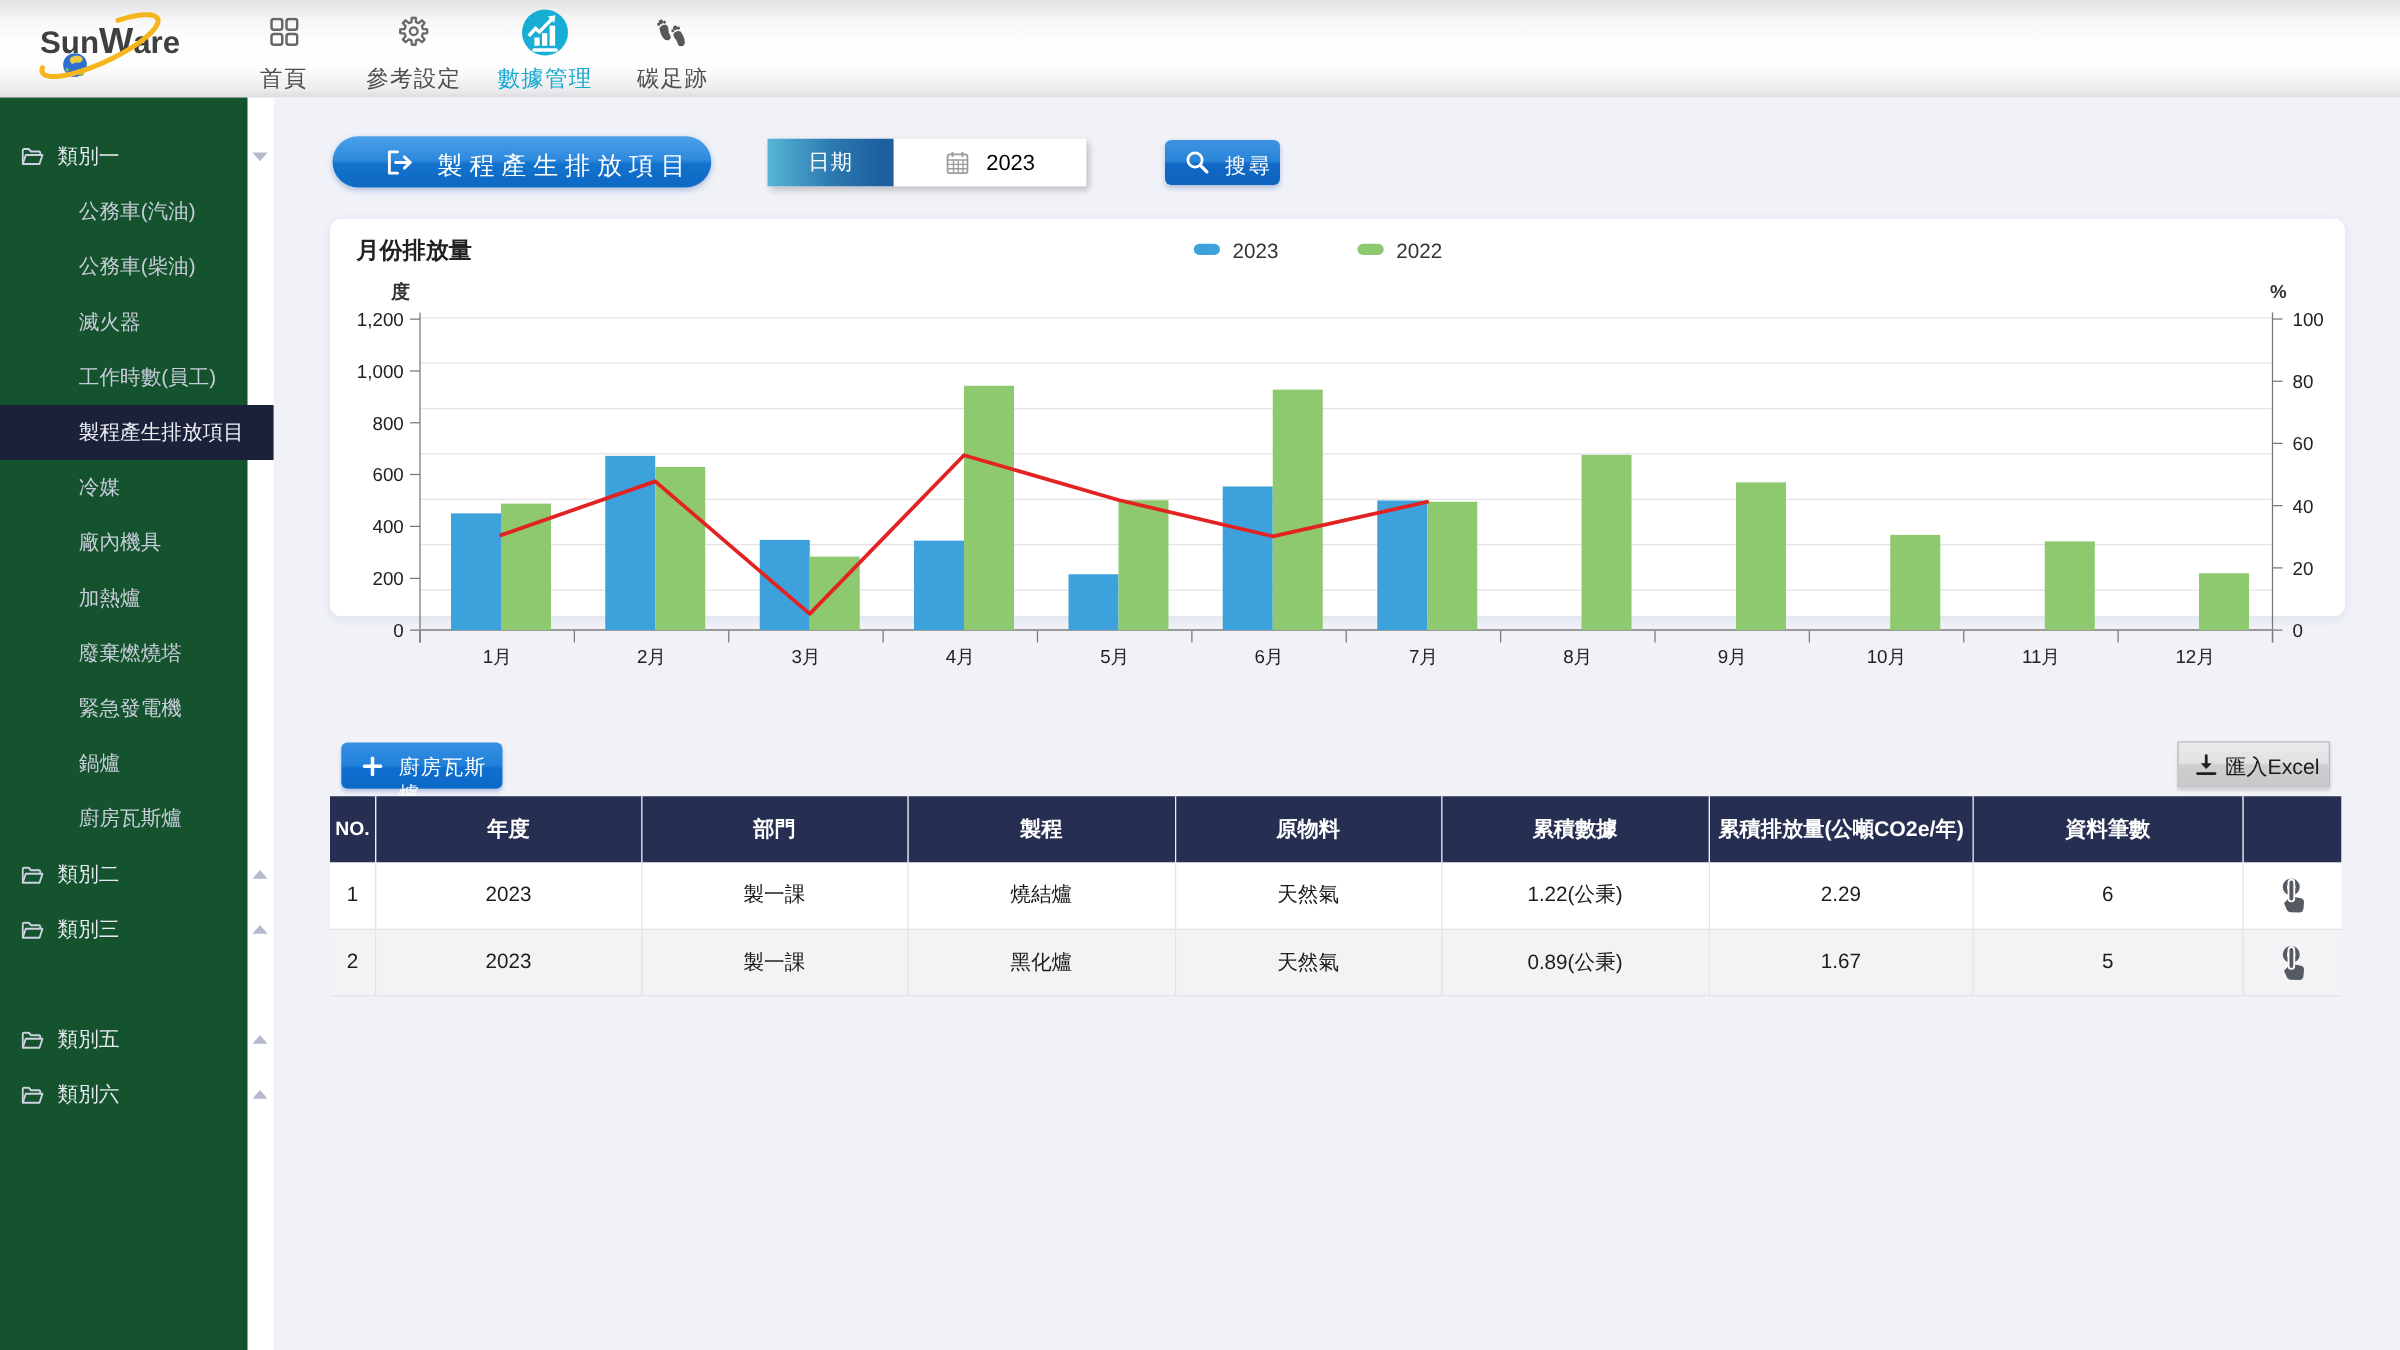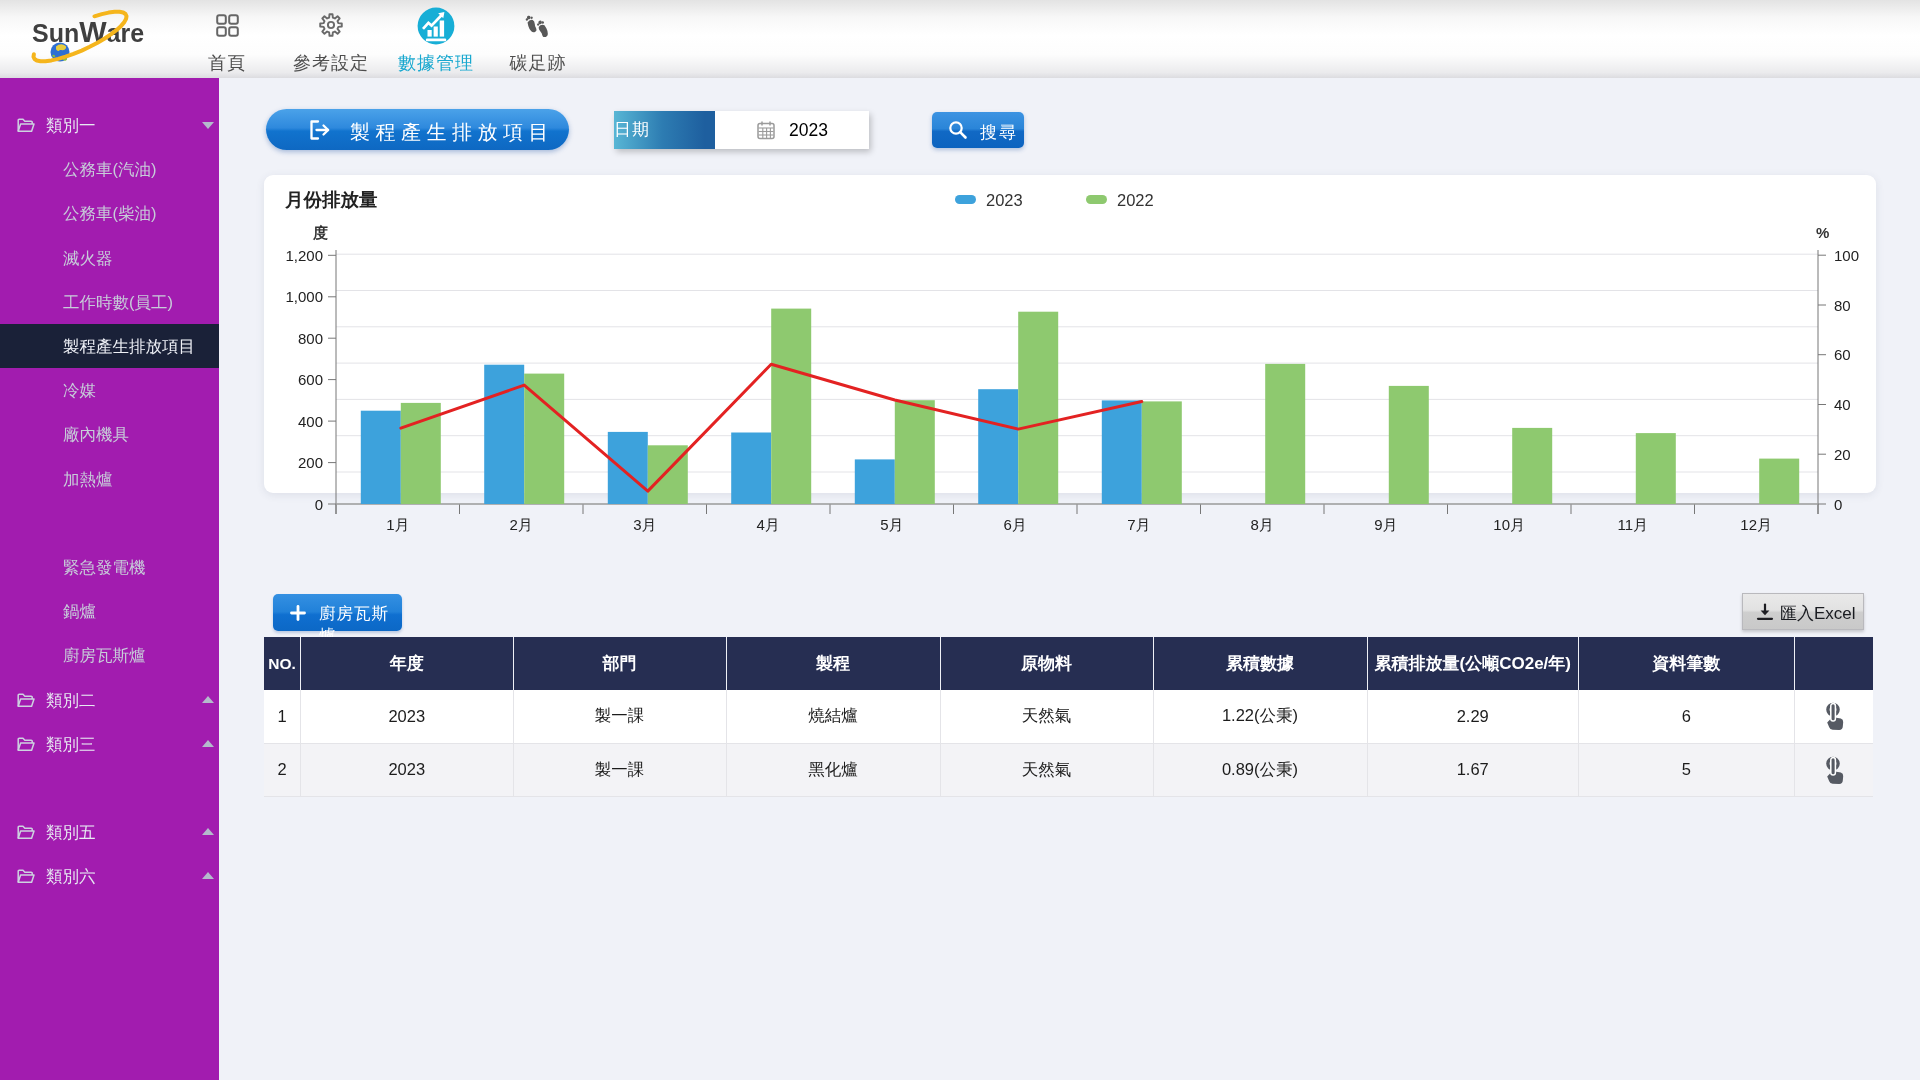--- a/index.html
+++ b/index.html
@@ -3,38 +3,38 @@
 <style>
 *{margin:0;padding:0;box-sizing:border-box}
 html,body{width:1920px;height:1080px;overflow:hidden;font-family:"Liberation Sans",sans-serif}
 
 #topbar{position:absolute;left:0;top:0;width:1920px;height:78px;
  background:linear-gradient(180deg,#e3e3e3 0%,#f7f7f7 22%,#ffffff 45%,#fdfdfd 70%,#ebebed 93%,#dcdce0 100%);}
 .nav{position:absolute;top:0;width:110px;text-align:center}
 .nav .lab{position:absolute;top:51px;width:110px;font-size:18px;color:#4d4d4d;letter-spacing:1px}
 .nav.active .lab{color:#18a8cf;font-weight:normal}
 
-#sidebar{position:absolute;left:0;top:78px;width:219px;height:1002px;background:#a21caf}
+#sidebar{position:absolute;left:0;top:78px;width:198px;height:1002px;background:#14532d}
 .sitem{position:absolute;left:0;width:219px;height:44.2px;line-height:44.2px;font-size:16.5px;color:#c7ccd9}
 .sitem.parent .slab{position:absolute;left:46px;color:#e7eaf2}
 .sitem.sub .slab,.sitem.active .slab{position:absolute;left:63px}
 .sitem.active{background:#1a2138}
 .sitem.active .slab{color:#eef0f6}
 .car{position:absolute;right:5px;top:19px;width:0;height:0;border-left:6.5px solid transparent;border-right:6.5px solid transparent}
 .cdown{border-top:7px solid #b4bacc}
 .cup{border-bottom:7px solid #b4bacc;top:18px}
 
 #main{position:absolute;left:219px;top:78px;width:1701px;height:1002px;background:#f0f2f8}
 
 #pill{position:absolute;left:266px;top:109px;width:303px;height:41px;border-radius:21px;
  background:linear-gradient(180deg,#4ba2e9 0%,#2e89dd 46%,#1173ce 54%,#0e68c2 100%);
  box-shadow:0 2px 5px rgba(30,80,160,.35); color:#fff}
 #pill .t{position:absolute;left:84px;top:9.5px;font-size:20px;letter-spacing:5.5px;white-space:nowrap}
 #toggle{position:absolute;left:614px;top:111px;width:255px;height:37.5px;box-shadow:2px 3px 6px rgba(0,0,0,.22);border-radius:2px}
-#dlab{position:absolute;left:0;top:0;width:101px;height:37.5px;background:linear-gradient(90deg,#58b6d5 0%,#2d7cb2 48%,#1e5f9f 90%);color:#fff;font-size:17px;letter-spacing:1px;line-height:37.5px}
+#dlab{position:absolute;left:0;top:0;width:101px;height:37.5px;background:linear-gradient(90deg,#58b6d5 0%,#2d7cb2 48%,#1e5f9f 90%);color:#fff;font-size:17px;letter-spacing:1px;text-align:center;line-height:37.5px}
 #dval{position:absolute;left:101px;top:0;width:154px;height:37.5px;background:#fff}
 #dval .y{position:absolute;left:74px;top:9px;font-size:17.5px;color:#000}
 #search{position:absolute;left:932px;top:112px;width:92px;height:36px;border-radius:5px;
  background:linear-gradient(180deg,#3c93e2 0%,#2a85d8 46%,#1169c5 54%,#0c63bf 100%);
  box-shadow:0 2px 4px rgba(30,80,160,.3)}
 #search .t{position:absolute;left:48px;top:8.5px;font-size:17px;color:#fff;letter-spacing:2px}
 
 #card{position:absolute;left:264px;top:175px;width:1612px;height:318px;background:#fff;border-radius:9px;box-shadow:0 2px 8px rgba(60,70,100,.10)}
 
 #addbtn{position:absolute;left:273px;top:593.5px;width:129px;height:37.5px;border-radius:5px;
@@ -144,20 +144,23 @@
       <span class="slab">製程產生排放項目</span>
     </div>
 <div class="sitem sub" style="top:290.2px">
       <span class="slab">冷媒</span>
     </div>
 <div class="sitem sub" style="top:334.4px">
       <span class="slab">廠內機具</span>
     </div>
 <div class="sitem sub" style="top:378.6px">
       <span class="slab">加熱爐</span>
+    </div>
+<div class="sitem sub" style="top:422.8px">
+      <span class="slab">廢棄燃燒塔</span>
     </div>
 <div class="sitem sub" style="top:467.0px">
       <span class="slab">緊急發電機</span>
     </div>
 <div class="sitem sub" style="top:511.2px">
       <span class="slab">鍋爐</span>
     </div>
 <div class="sitem parent" style="top:599.6px">
       <svg width="18" height="15" viewBox="0 0 18 15" style="position:absolute;left:17px;top:15px">
         <path d="M1.2 13.2 V2.2 a1 1 0 0 1 1-1 H6 l1.8 2 H14.2 a1 1 0 0 1 1 1 V6" fill="none" stroke="#cdd2e0" stroke-width="1.5" stroke-linejoin="round"></path>

